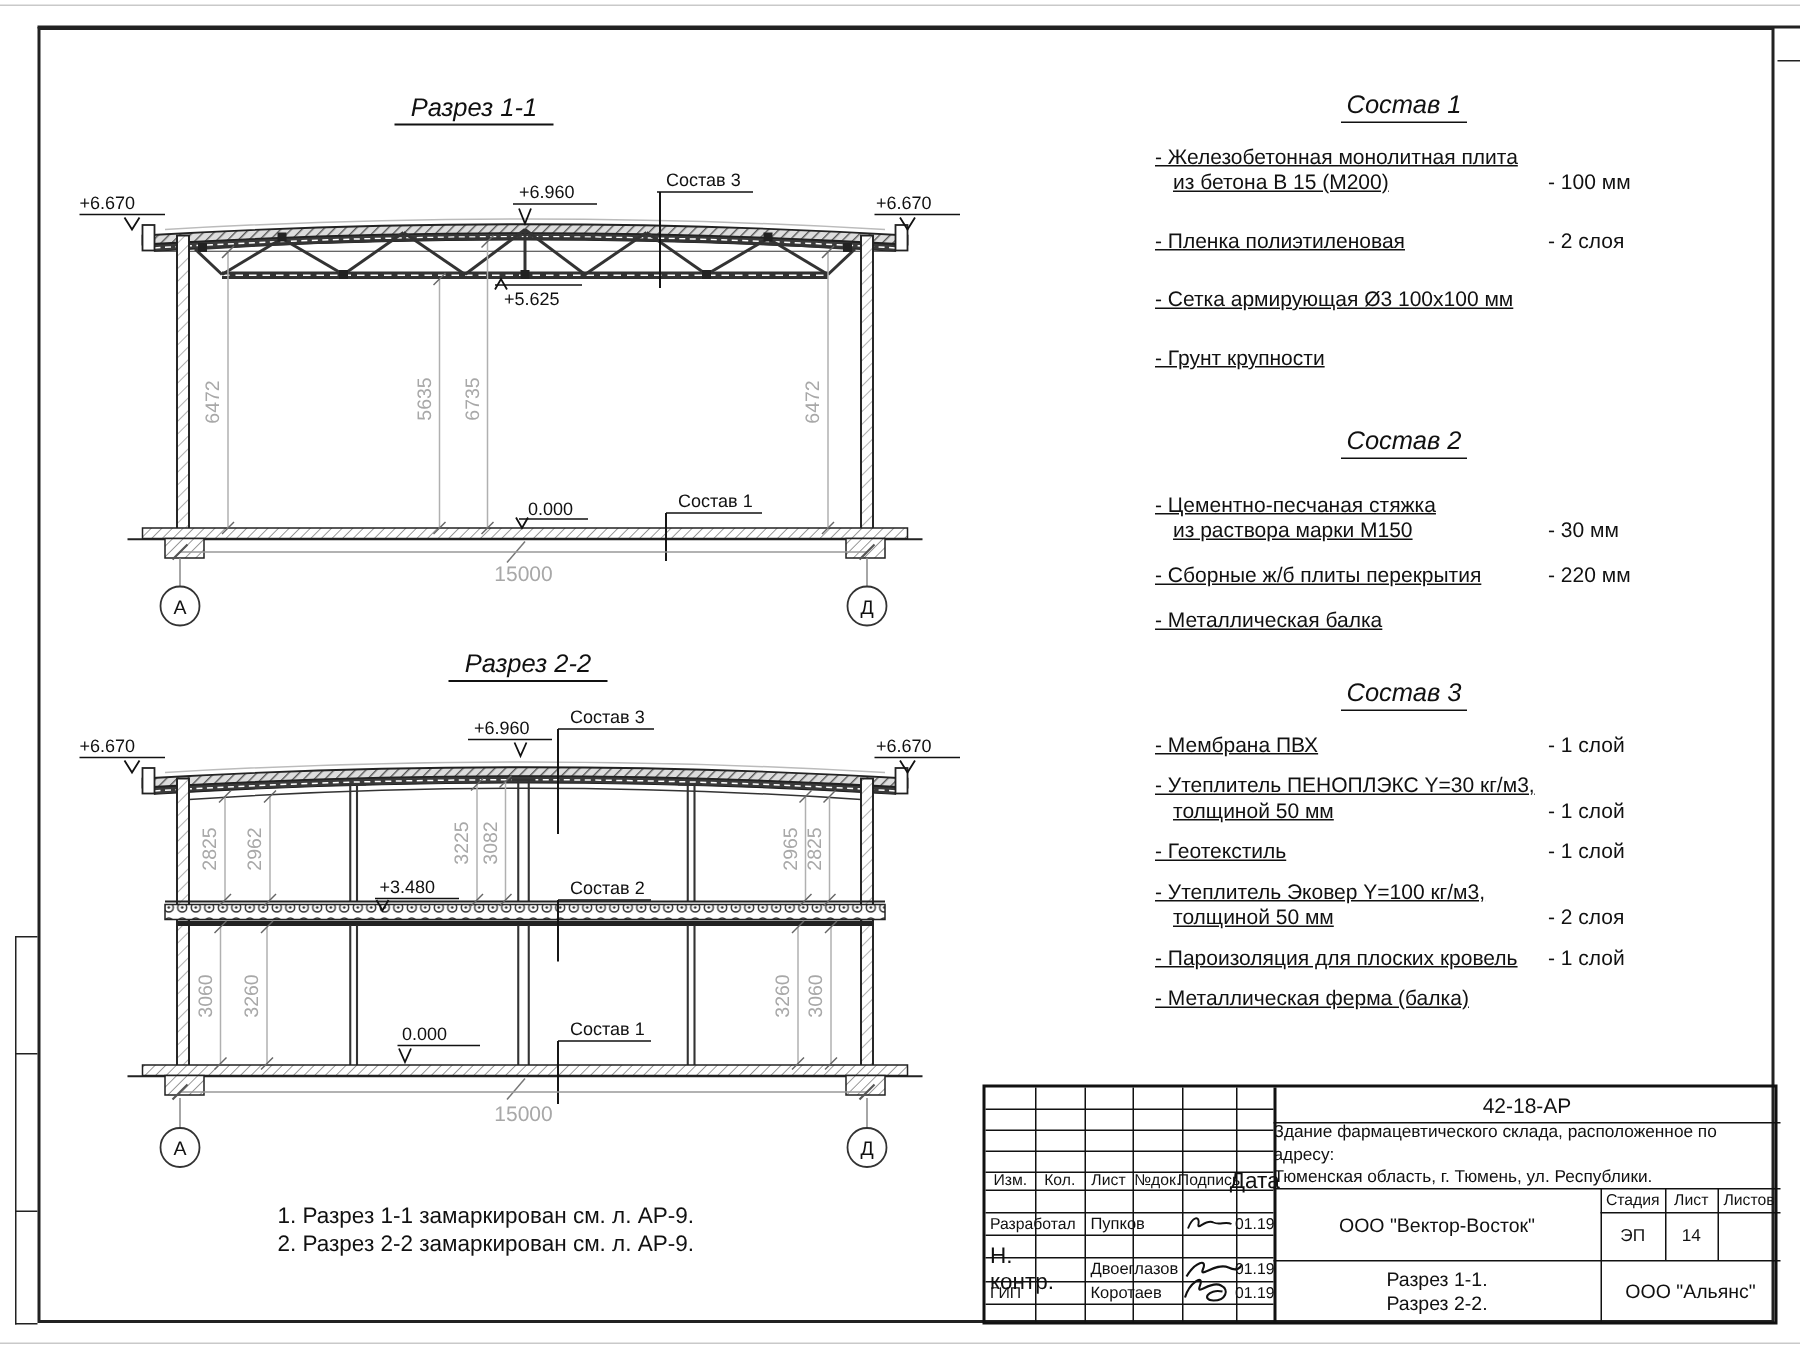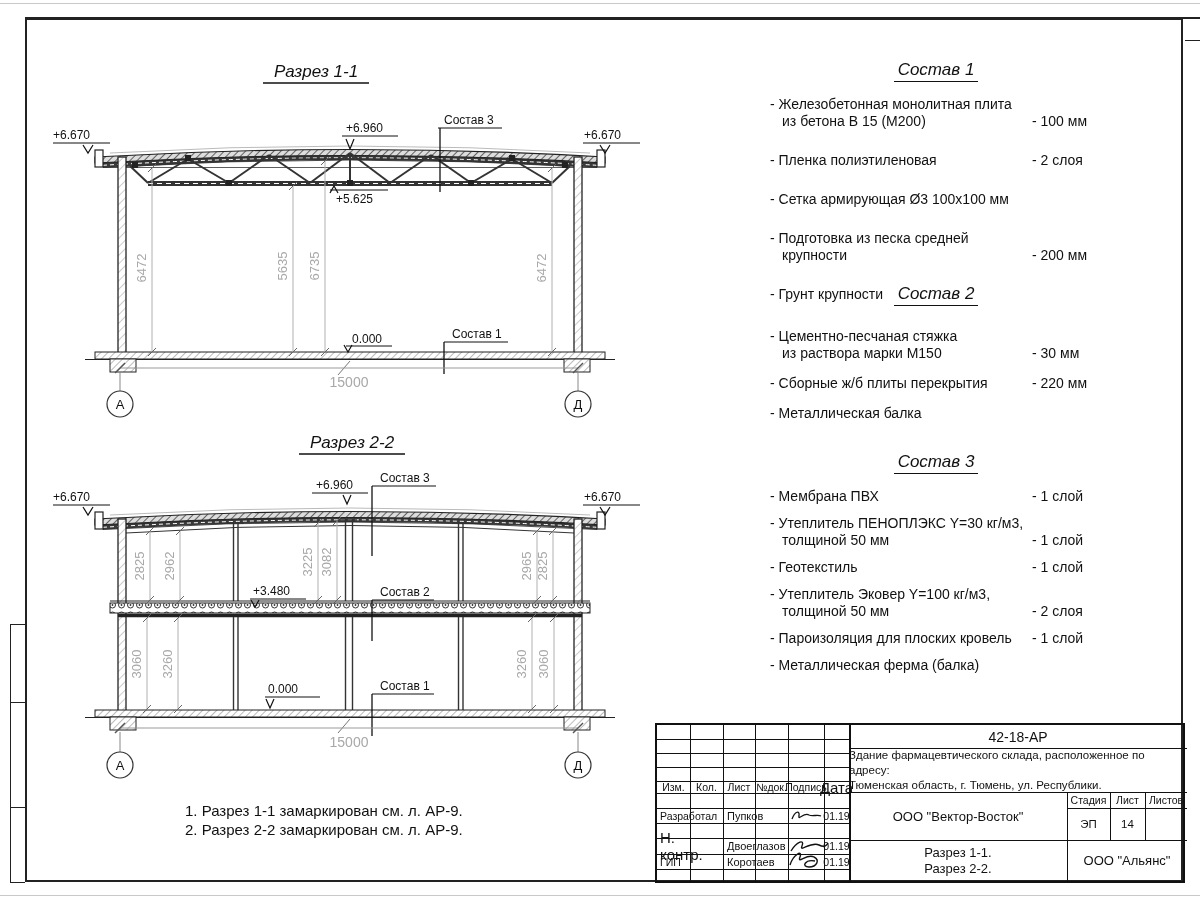--- a/index.html
+++ b/index.html
@@ -9,21 +9,21 @@
   
   .sheet-edge{position:absolute;left:0;width:1200px;height:0;border-top:1px solid #c9c9c9;}
   .frame{position:absolute;left:25px;top:18px;width:1158px;height:864px;border:2px solid #222;box-sizing:border-box;}
   .margin-line{position:absolute;background:#222;}
   
   .sostav{position:absolute;left:770px;width:332px;}
   .sostav-title{font-size:17px;font-style:italic;text-align:center;}
   .sostav-title span{border-bottom:1.4px solid #111;padding:0 4px 2px 4px;}
   .sostav-list{margin-top:16px;}
   .sostav-item{display:flex;align-items:flex-end;font-size:14px;line-height:17px;}
-  .sostav-item .iname{white-space:pre-line;padding-left:12px;text-indent:-12px;max-width:258px;}
+  .sostav-item .iname{white-space:pre-line;padding-left:12px;text-indent:-12px;max-width:258px;text-decoration:underline;}
   .sostav-item .ival{margin-left:auto;width:70px;white-space:nowrap;}
   .gap22 .sostav-item{margin-bottom:22px;}
   .gap13 .sostav-item{margin-bottom:13px;}
   .gap10 .sostav-item{margin-bottom:10px;}
   
   .notes{position:absolute;left:185px;top:801px;font-size:15px;line-height:19px;white-space:pre-line;}
   
   .tb{position:absolute;left:655px;top:723px;width:530px;height:160px;border:2px solid #111;box-sizing:border-box;font-size:11px;}
   .tb .cell{position:absolute;display:flex;align-items:center;justify-content:center;text-align:left;box-sizing:border-box;}
   .tb .vline{position:absolute;width:1px;background:#111;}
@@ -349,25 +349,20 @@
       </div>
     <div class="sostav-item">
         <span class="iname">- Пленка полиэтиленовая</span>
         <span class="ival">-  2 слоя</span>
       </div>
     <div class="sostav-item">
         <span class="iname">- Сетка армирующая Ø3 100х100 мм</span>
         <span class="ival"></span>
       </div>
     <div class="sostav-item">
-        <span class="iname">- Подготовка из песка средней
-крупности</span>
-        <span class="ival">- 200 мм</span>
-      </div>
-    <div class="sostav-item">
         <span class="iname">- Грунт крупности</span>
         <span class="ival"></span>
       </div>
   </div>
 </div>
 
 <div class="sostav" style="top:284px">
   <div class="sostav-title"><span>Состав 2</span></div>
   <div class="sostav-list gap13" style="margin-top:24px">
     <div class="sostav-item">

